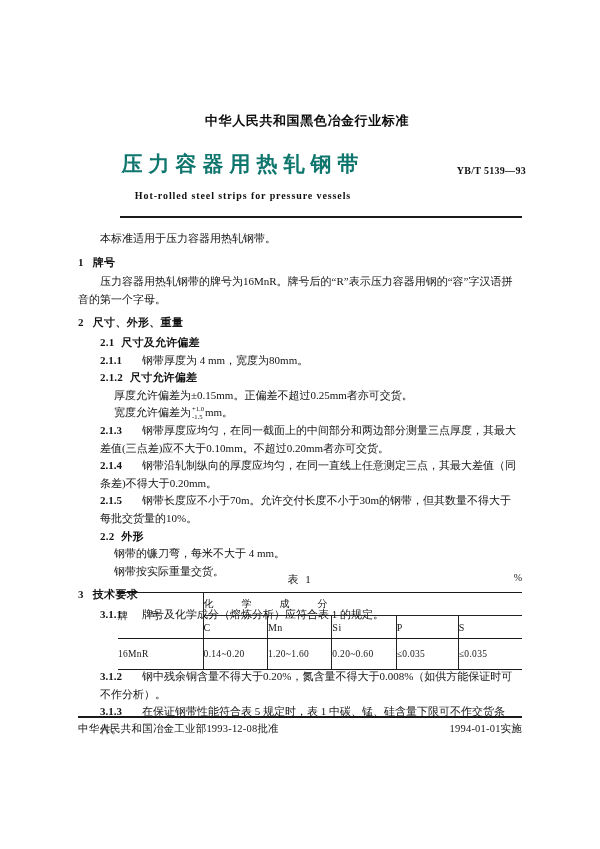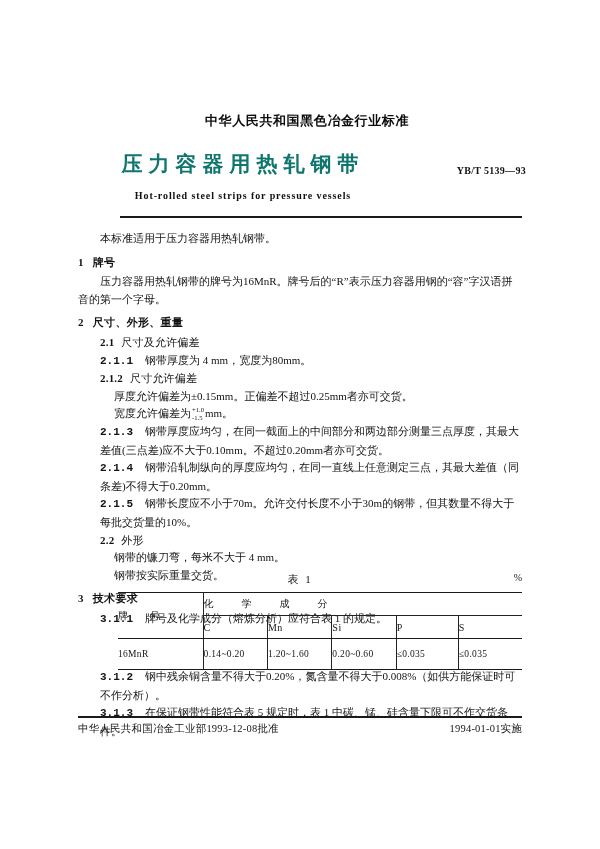--- a/index.html
+++ b/index.html
@@ -112,28 +112,28 @@
   .h1 .num { margin-right: 9px; }
   .h2 {
     margin: 0;
     padding-left: 22px;
     font-size: 11px;
     line-height: 17.6px;
     font-weight: bold;
     letter-spacing: 0.2px;
   }
   .h2 .num { font-weight: bold; margin-right: 7px; }
-  .h2 .txt { font-weight: normal; }
+  .h2 .txt { font-weight: bold; }
   .sub {
     margin: 0;
     padding-left: 22px;
     font-size: 11px;
     line-height: 17.6px;
   }
-  .sub .num { font-weight: bold; margin-right: 12px; font-family: Liberation Mono, monospace; }
+  .sub .num { font-weight: bold; margin-right: 20px; }
   .indent2 {
     margin: 0;
     padding-left: 36px;
     text-indent: 0;
     font-size: 11px;
     line-height: 17.6px;
   }
 
   
   .frac {

